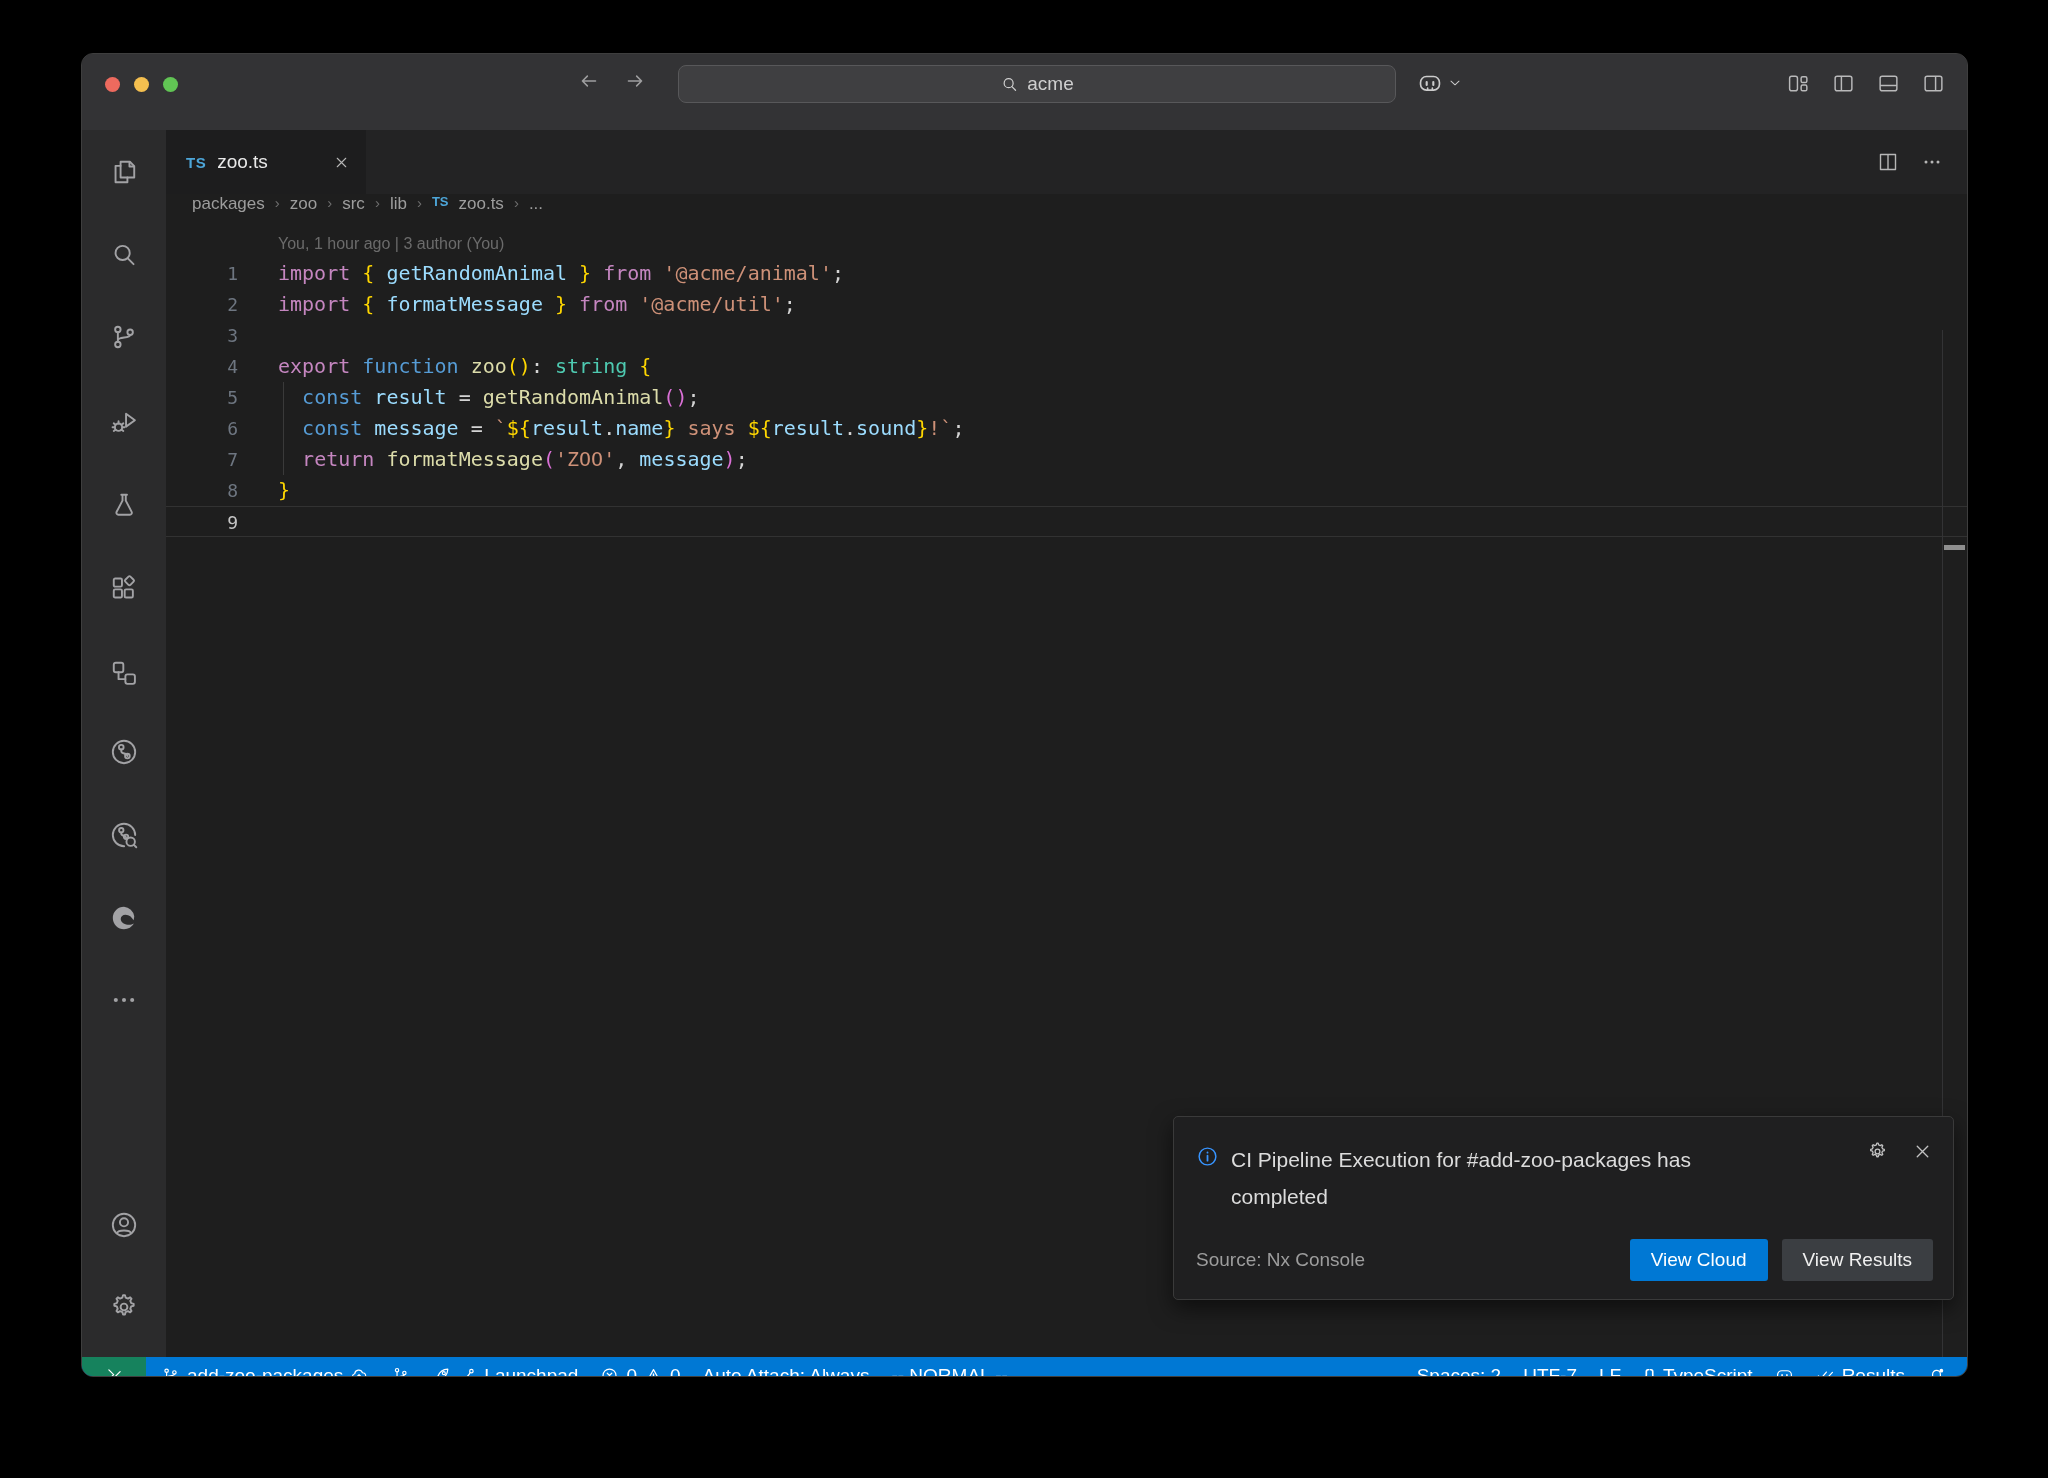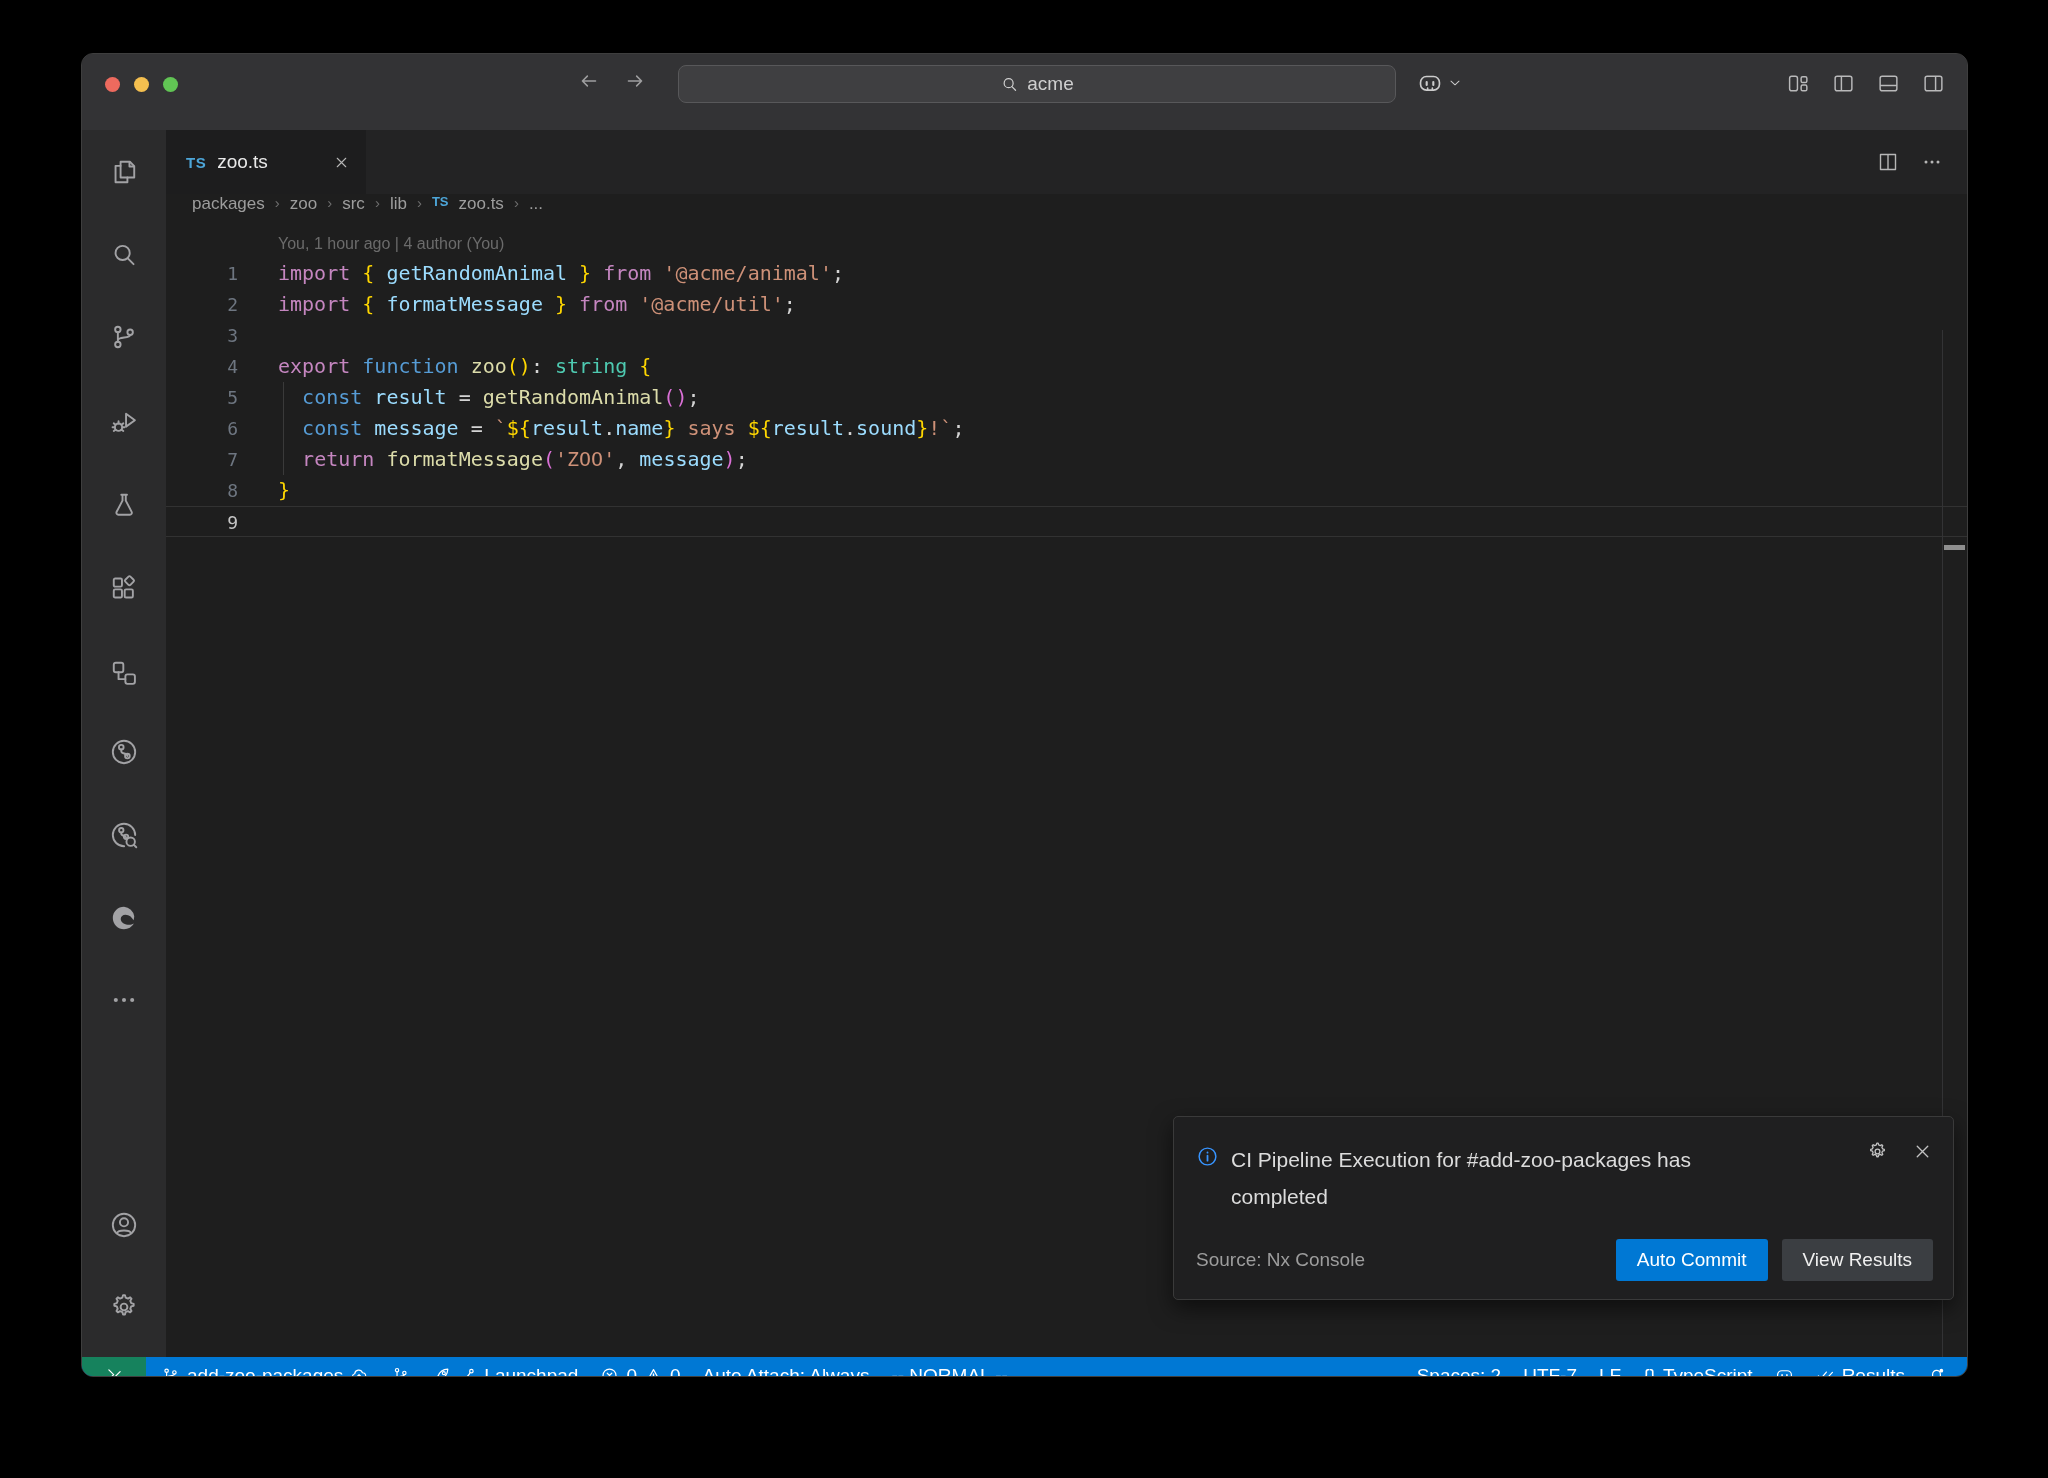--- a/index.html
+++ b/index.html
@@ -283,21 +283,21 @@
           <span class="bc-sep">›</span>
           <span class="bc-item">lib</span>
           <span class="bc-sep">›</span>
           <span class="bc-badge">TS</span>
           <span class="bc-item">zoo.ts</span>
           <span class="bc-sep">›</span>
           <span class="bc-item">...</span>
         </div>
 
       <div class="code">
-        <div class="blame">You, 1 hour ago | 4 author (You)</div>
+        <div class="blame">You, 1 hour ago | 3 author (You)</div>
         <div id="code-lines">
             <div class="crow">
               <div class="num">1</div>
               <div class="ctext"><span style="color: rgb(197, 134, 192);">import </span><span style="color: rgb(255, 215, 0);">{</span><span style="color: rgb(156, 220, 254);"> getRandomAnimal </span><span style="color: rgb(255, 215, 0);">}</span><span style="color: rgb(197, 134, 192);"> from </span><span style="color: rgb(206, 145, 120);">'@acme/animal'</span><span style="color: rgb(212, 212, 212);">;</span></div>
             </div>
             <div class="crow">
               <div class="num">2</div>
               <div class="ctext"><span style="color: rgb(197, 134, 192);">import </span><span style="color: rgb(255, 215, 0);">{</span><span style="color: rgb(156, 220, 254);"> formatMessage </span><span style="color: rgb(255, 215, 0);">}</span><span style="color: rgb(197, 134, 192);"> from </span><span style="color: rgb(206, 145, 120);">'@acme/util'</span><span style="color: rgb(212, 212, 212);">;</span></div>
             </div>
             <div class="crow">
@@ -354,21 +354,21 @@
               </span>
               <span class="icon">
                 <svg viewBox="0 0 22 22" fill="none" stroke="currentColor" stroke-width="1.4" stroke-linecap="round" stroke-linejoin="round" width="21" height="21">
                   <path d="M5.5 5.5l11 11M16.5 5.5l-11 11"></path>
                 </svg>
               </span>
             </div>
             <div class="toast-foot">
               <span class="source">Source: Nx Console</span>
               <div class="btns">
-                <button class="btn primary">Auto Commit</button>
+                <button class="btn primary">View Cloud</button>
                 <button class="btn secondary">View Results</button>
               </div>
             </div>
           </div>
         </div>
     </div>
   </div>
 
   <div class="statusbar">
     <div class="remote">

